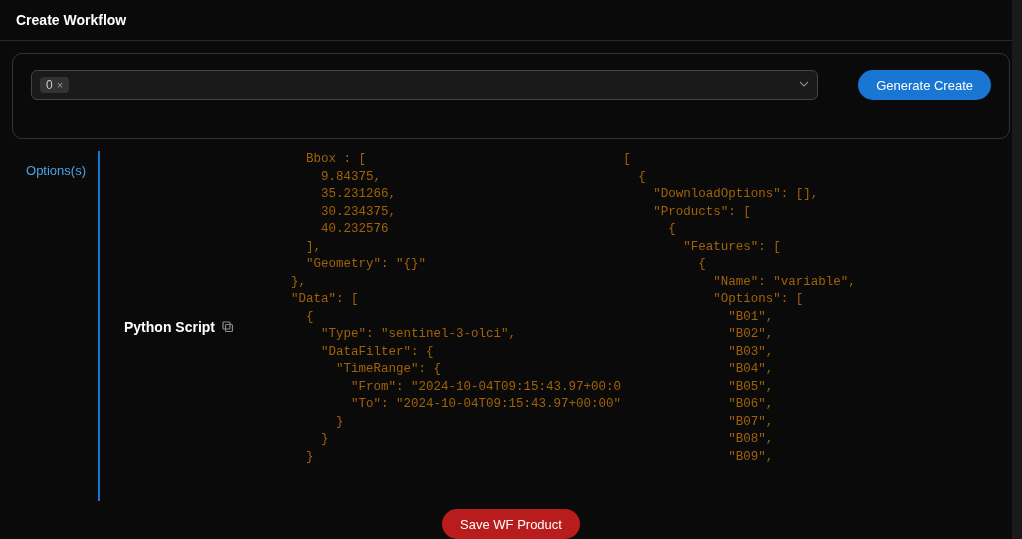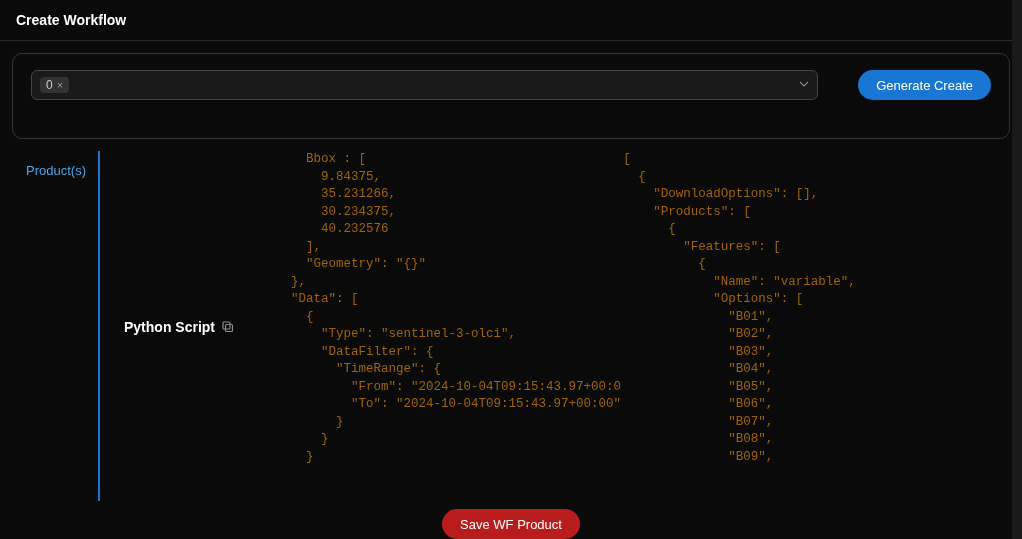--- a/index.html
+++ b/index.html
@@ -196,21 +196,21 @@
       <svg width="10" height="10" viewBox="0 0 10 10">
           <path d="M1 3 L5 7 L9 3" stroke="currentColor" fill="none" stroke-width="1.2"></path>
         </svg>
     </span>
   </div>
   <button class="generate-btn">Generate Create</button>
 </div>
 
 <div class="main-area">
   <div class="sidebar-tabs">
-    <div class="sidebar-tab">Product(s)</div>
+    <div class="sidebar-tab">Options(s)</div>
   </div>
   <div class="content-split">
     <div class="panel panel-left">
       <div class="panel-header">
         <div class="panel-hr"></div>
         <div class="panel-title-wrap">
           <span class="panel-title">Python Script</span>
           <span class="copy-icon">
             <svg width="14" height="14" viewBox="0 0 14 14" fill="none" stroke="currentColor" stroke-width="1.2">
                 <rect x="4.5" y="4.5" width="7" height="7" rx="1"></rect>

